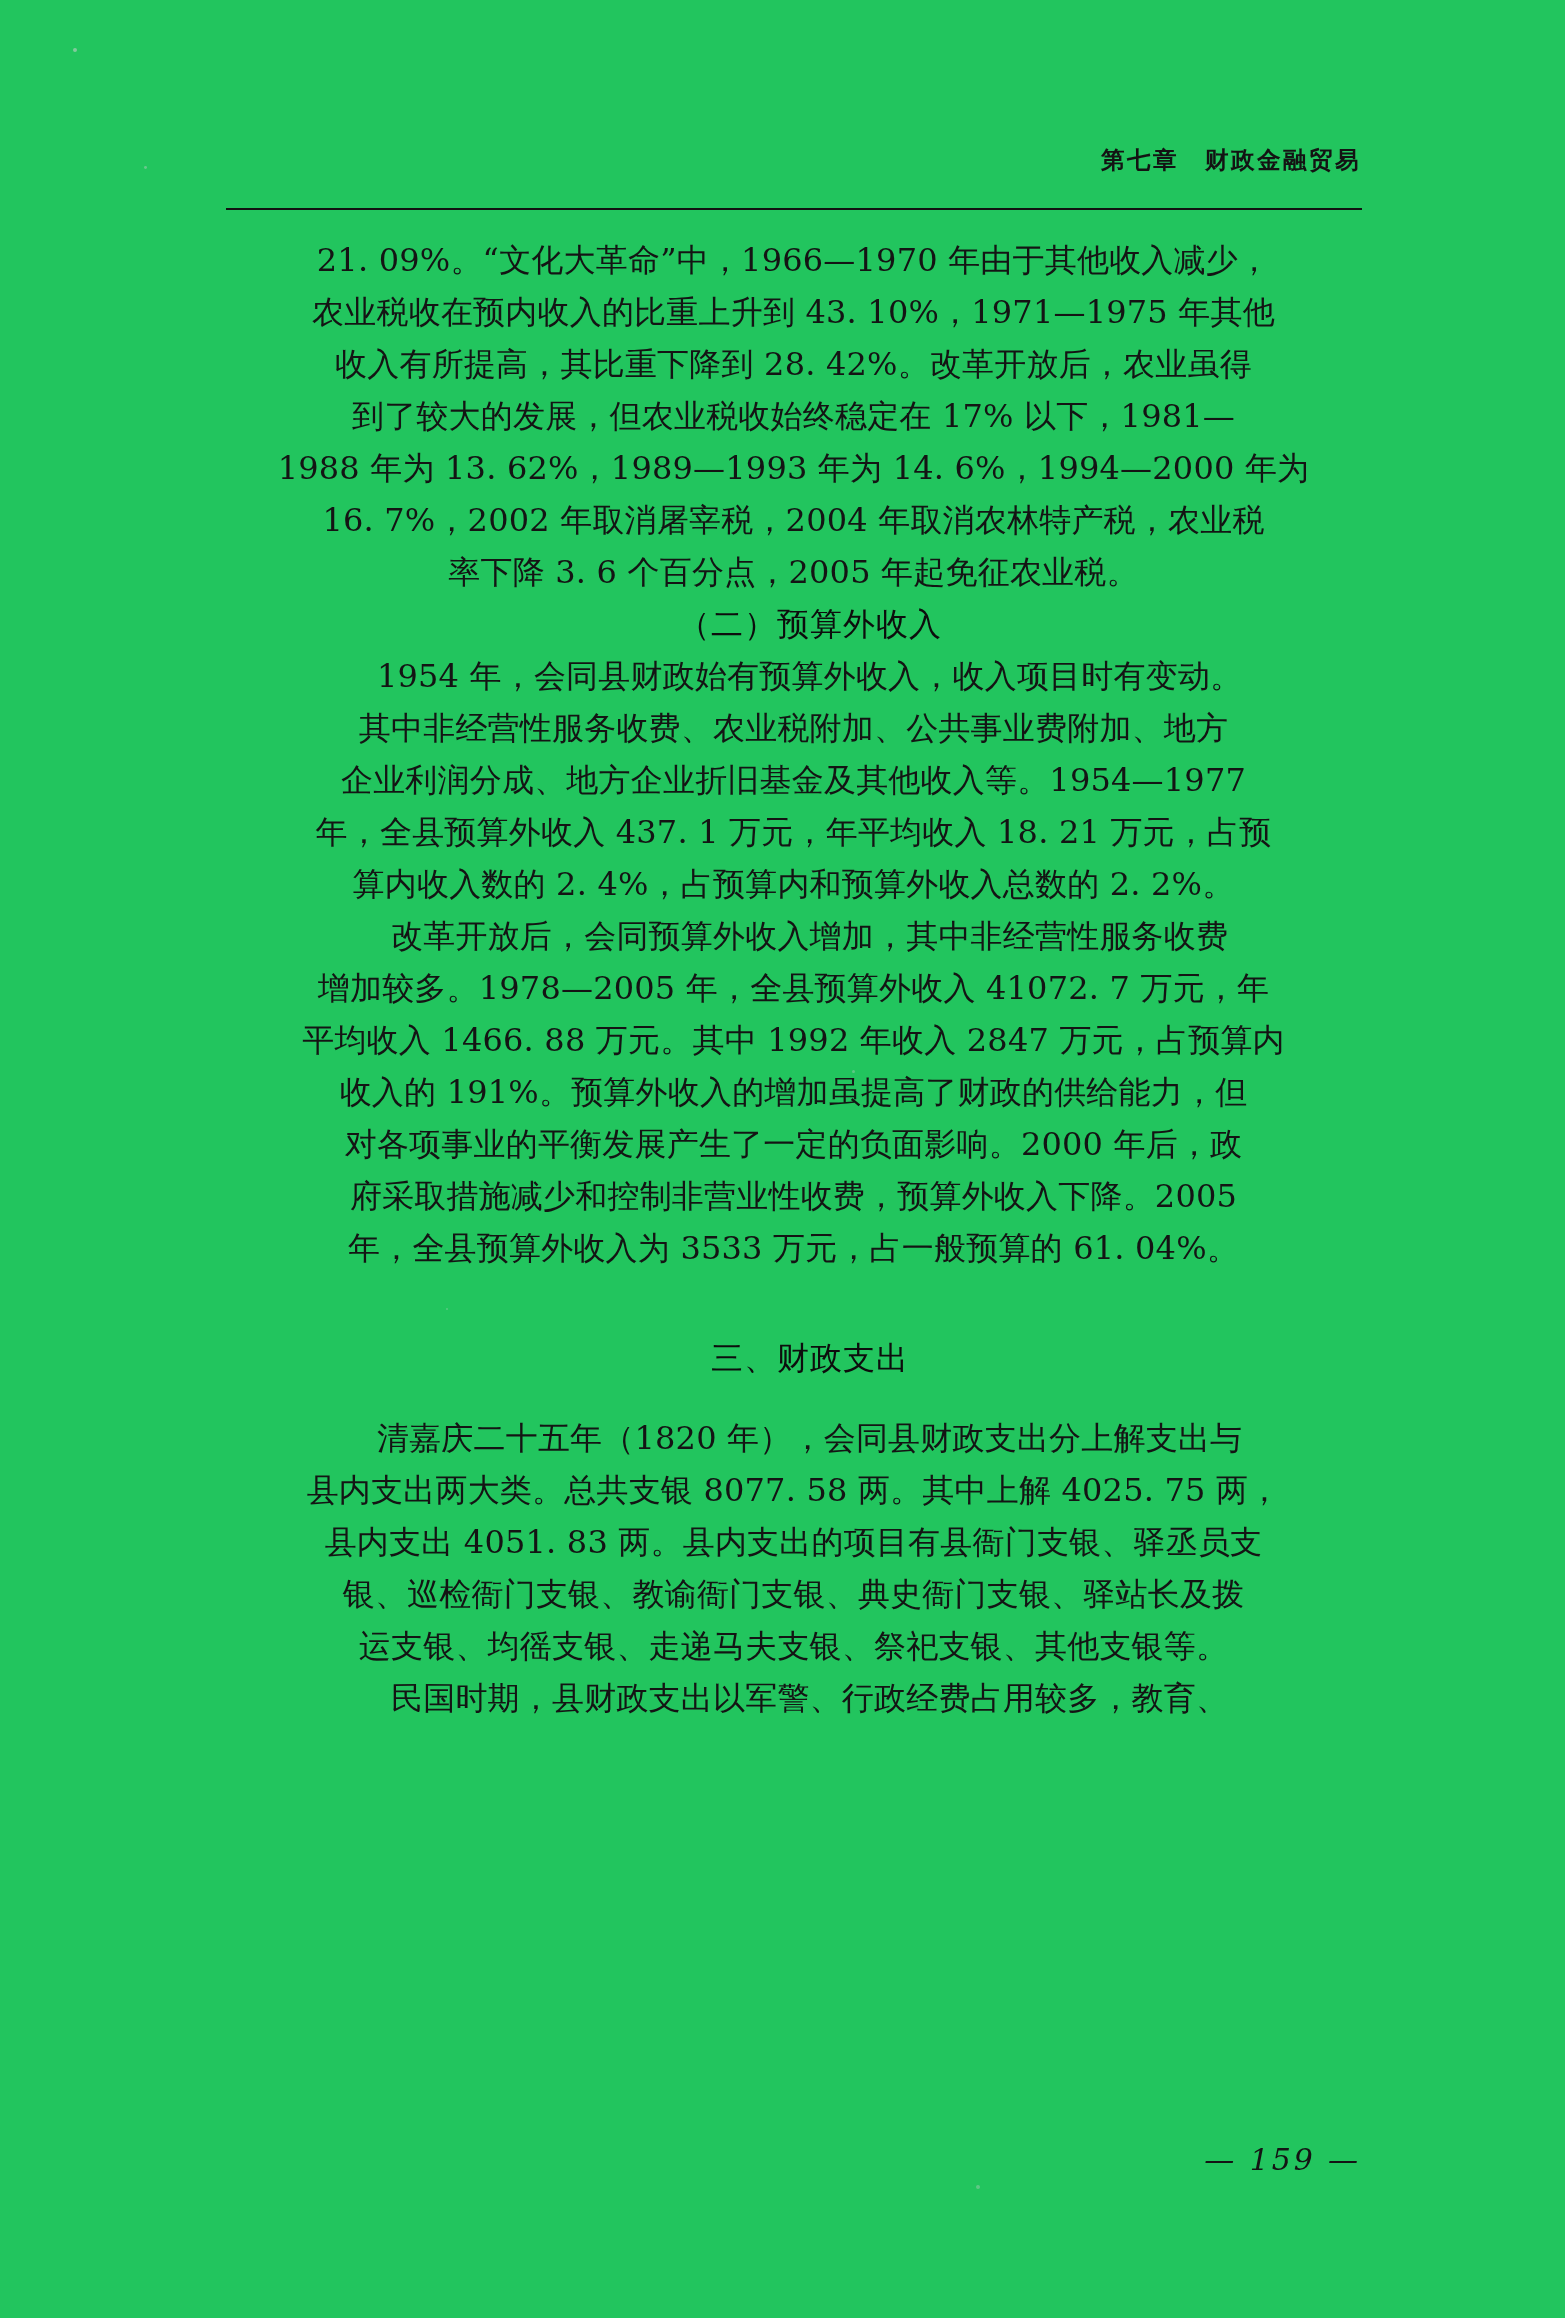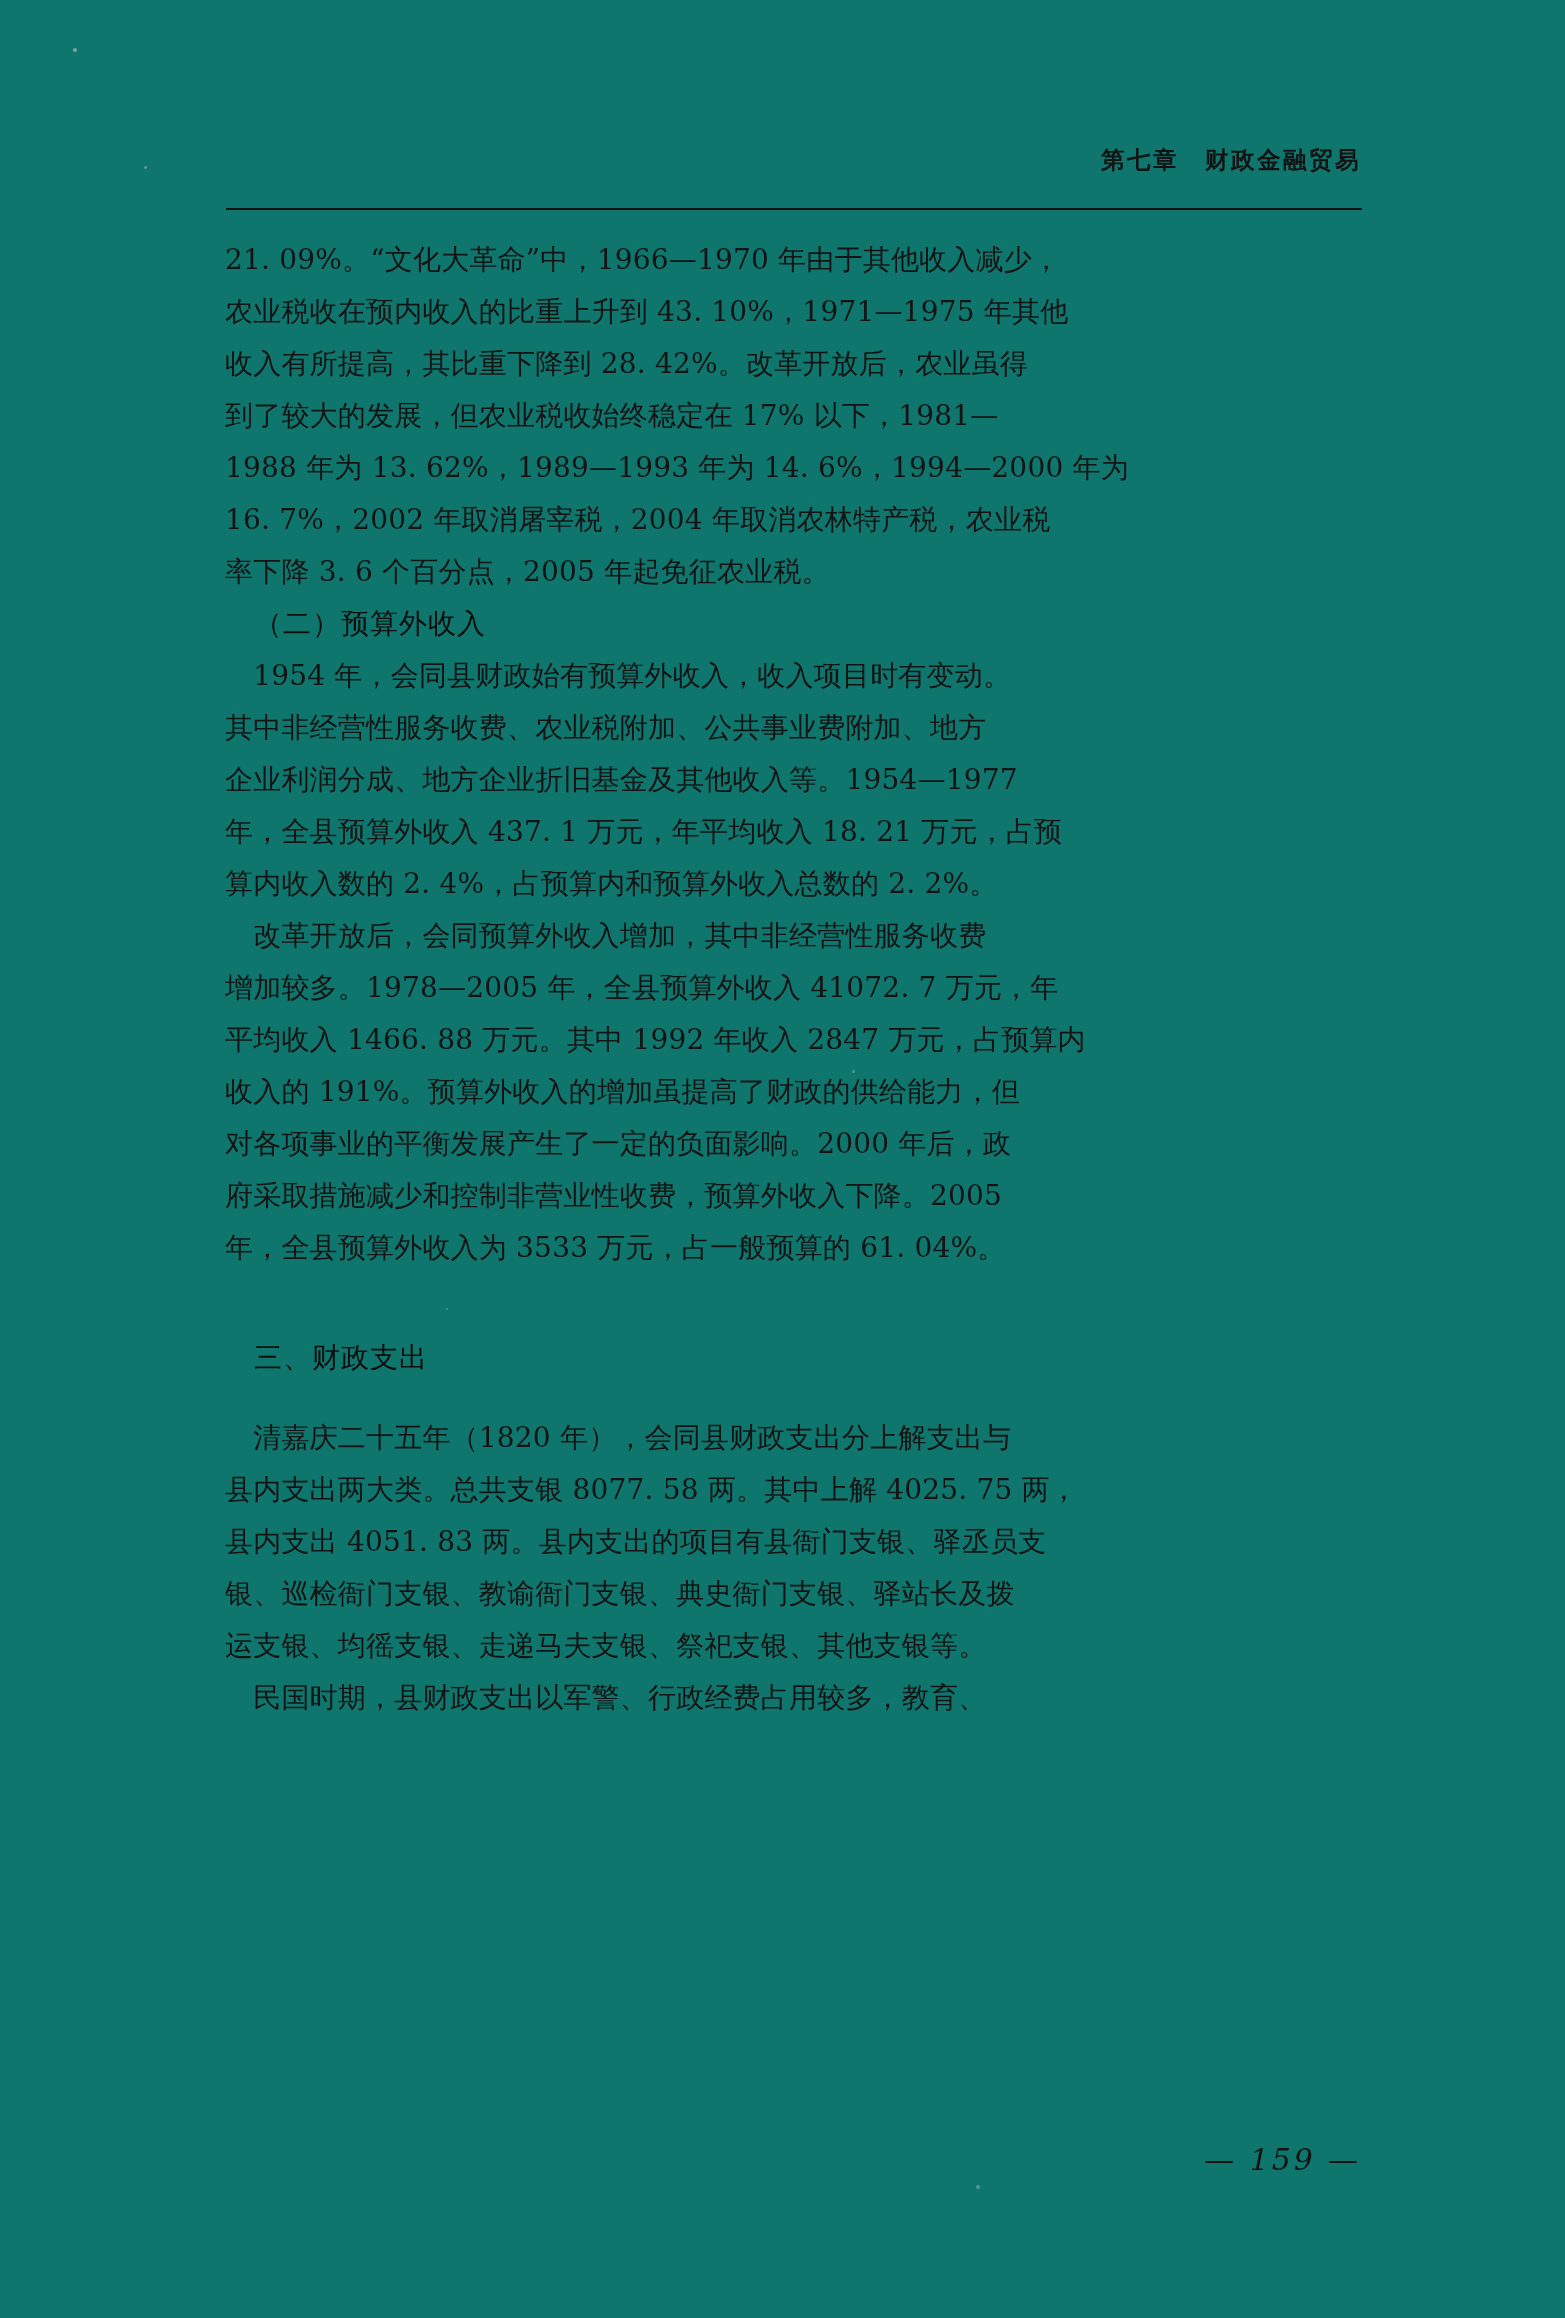--- a/index.html
+++ b/index.html
@@ -6,21 +6,21 @@
   html, body {
     margin: 0;
     padding: 0;
     background: #ffffff;
   }
 
   .page {
     position: relative;
     width: 1565px;
     height: 2319px;
-    background: #0f766e;
+    background: #22c55e;
     overflow: hidden;
     font-family: "DejaVu Serif", "Liberation Serif", serif;
     color: #111111;
     box-sizing: border-box;
   }
 
   
   .speck {
     position: absolute;
     background: #cfcfcf;
@@ -62,24 +62,25 @@
   .body-block {
     position: absolute;
     left: 225px;
     top: 234px;
     width: 1137px;
   }
 
   .line {
     height: 52px;
     line-height: 52px;
-    font-size: 28px;
+    font-size: 32px;
     letter-spacing: 0.2px;
     white-space: pre;
     color: #141414;
+    text-align: center;
   }
 
   .line.heading {
     font-family: "DejaVu Sans", "Liberation Sans", sans-serif;
     font-weight: normal;
     letter-spacing: 1px;
     color: #0d0d0d;
   }
   .gap-md { height: 28px; }
   .gap-lg { height: 58px; }

